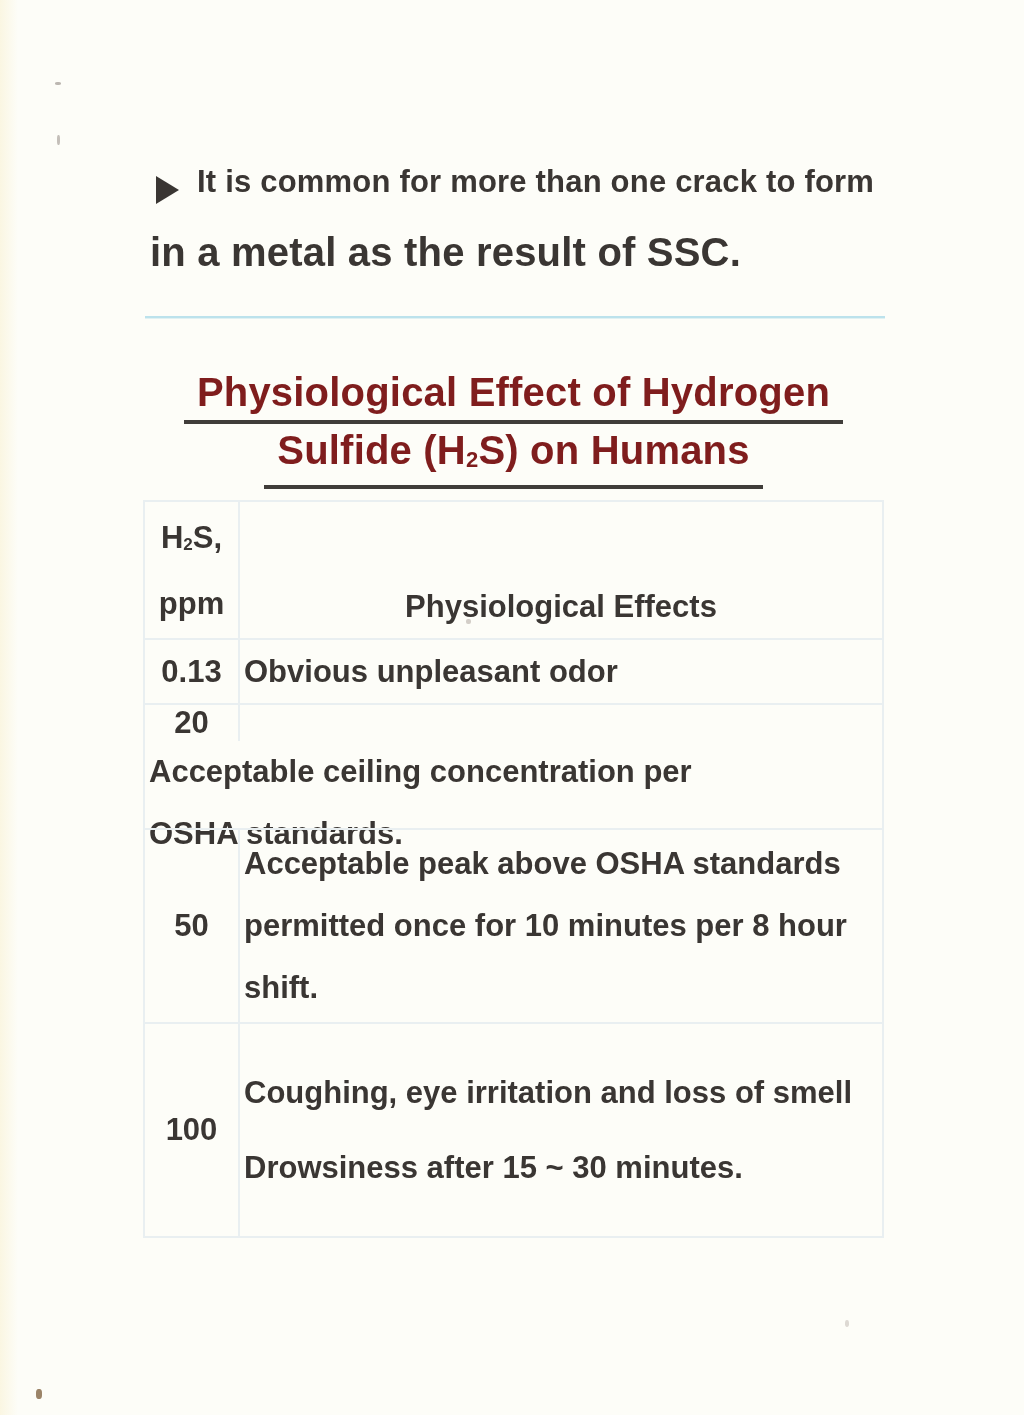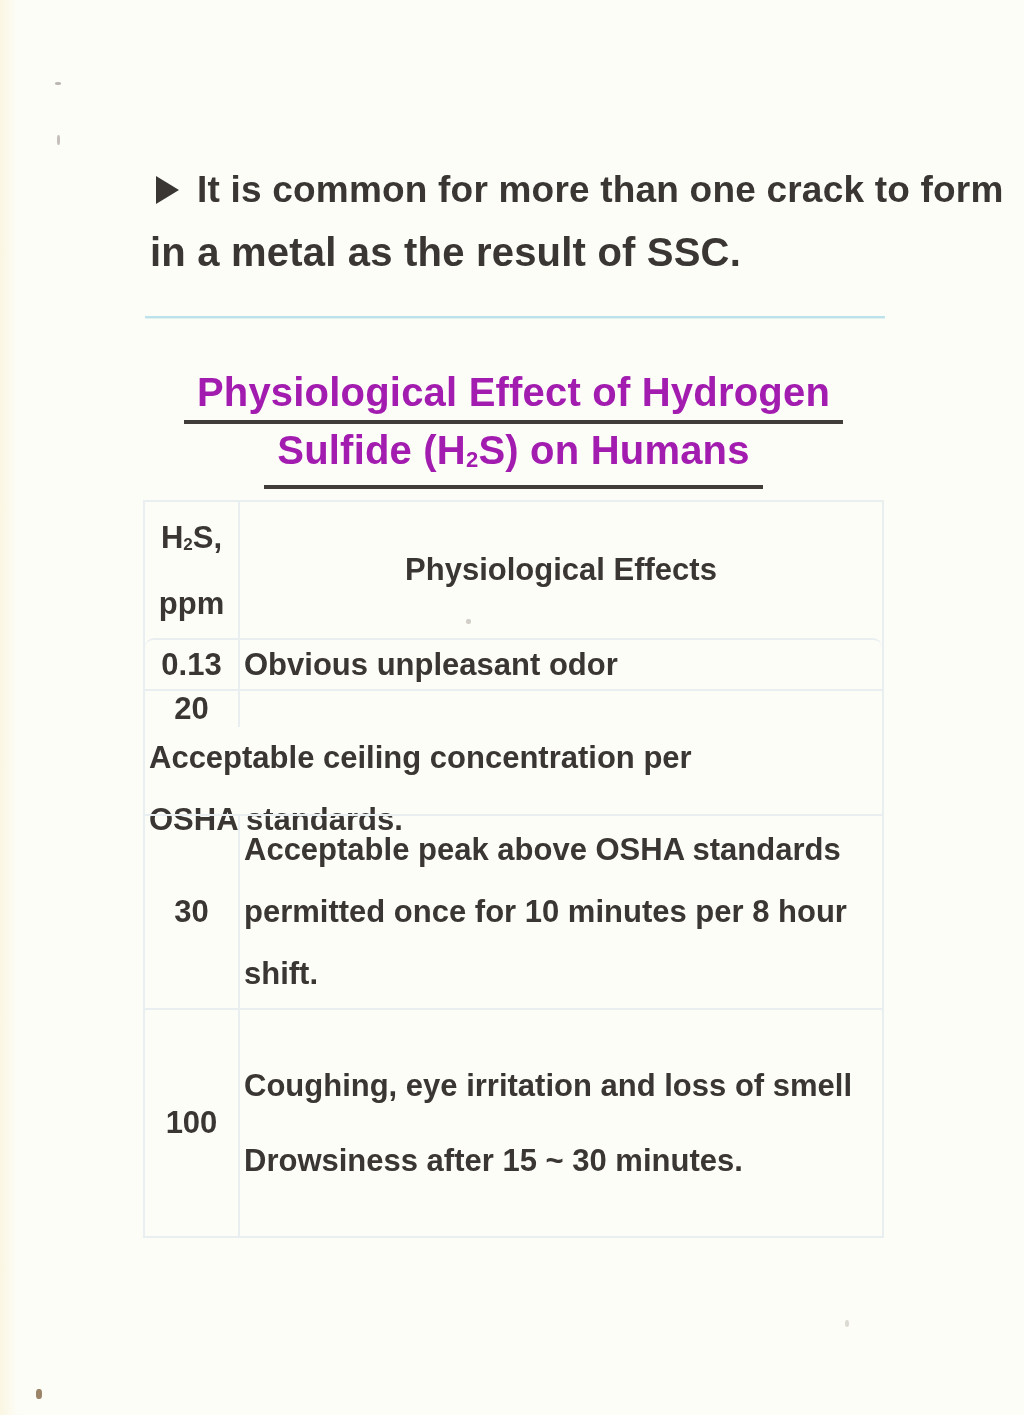--- a/index.html
+++ b/index.html
@@ -21,22 +21,22 @@
 
   
   .bullet-tri {
     position: absolute; left: 156px; top: 176px;
     width: 0; height: 0;
     border-left: 23px solid #3a3633;
     border-top: 14px solid transparent;
     border-bottom: 14px solid transparent;
   }
   .bullet-l1 {
-    position: absolute; left: 197px; top: 168px;
-    font-size: 37px; line-height: 44px; letter-spacing: 0.2px; white-space: nowrap;
+    position: absolute; left: 197px; top: 160px;
+    font-size: 31px; line-height: 44px; letter-spacing: 0.2px; white-space: nowrap;
   }
   .bullet-l2 {
     position: absolute; left: 150px; top: 230px;
     font-size: 40px; line-height: 44px; letter-spacing: 0.2px; white-space: nowrap;
   }
 
   
   .hr-cyan {
     position: absolute; left: 145px; top: 316px; width: 740px; height: 2px;
     background: #bce2ec;
@@ -44,21 +44,21 @@
   }
 
   
   .title-wrap {
     position: absolute; left: 143px; top: 366px; width: 741px;
     text-align: center;
   }
   .title-line {
     display: inline-block;
     font-size: 40px; line-height: 52px; letter-spacing: 0.2px; white-space: nowrap;
-    color: #a21caf;
+    color: #7f1d1d;
     border-bottom: 4px solid #403d3a;
     padding: 0 13px 2px 13px;
   }
   .title-line sub, .hdr-ppm sub {
     font-size: 0.55em; vertical-align: baseline; position: relative; top: 0.12em;
   }
 
   
   .tbl {
     position: absolute; left: 143px; top: 500px; width: 741px; height: 738px;
@@ -76,23 +76,23 @@
     text-align: center; flex-shrink: 0;
   }
   .c-fx {
     flex: 1; box-sizing: border-box;
     display: flex; flex-direction: column; justify-content: center;
     padding-left: 4px;
   }
   .c-fx .ln { line-height: 62px; white-space: nowrap; }
   .c-fx .ln.gap { margin-top: 13px; }
   .r-head { height: 136px; }
-  .r-head .c-fx { align-items: center; padding-left: 0; }
+  .r-head .c-fx { align-items: center; padding-left: 0; justify-content: flex-end; }
   .hdr-ppm .hl { line-height: 61px; white-space: nowrap; }
-  .r1 { height: 51px; border-radius: 9px; }
+  .r1 { height: 65px; }
   .r2 { height: 125px; flex-direction: column; }
   .r3 { height: 194px; }
   .r4 { flex: 1; }
 
   
   .speck { position: absolute; border-radius: 40%; }
   .sp1 { left: 55px;  top: 82px;   width: 6px; height: 3px;  background: #bcb7b1; }
   .sp2 { left: 57px;  top: 135px;  width: 3px; height: 10px; background: #c4bfb9; }
   .sp3 { left: 36px;  top: 1389px; width: 6px; height: 10px; background: #9b8468; }
   .sp4 { left: 466px; top: 619px;  width: 5px; height: 5px;  background: #d3cec8; }
@@ -136,21 +136,21 @@
 
     <div class="trow r2">
       <div class="c-ppm">20</div>
       <div class="c-fx">
         <div class="ln">Acceptable ceiling concentration per</div>
         <div class="ln">OSHA standards.</div>
       </div>
     </div>
 
     <div class="trow r3">
-      <div class="c-ppm">30</div>
+      <div class="c-ppm">50</div>
       <div class="c-fx">
         <div class="ln">Acceptable peak above OSHA standards</div>
         <div class="ln">permitted once for 10 minutes per 8 hour</div>
         <div class="ln">shift.</div>
       </div>
     </div>
 
     <div class="trow r4">
       <div class="c-ppm">100</div>
       <div class="c-fx">

